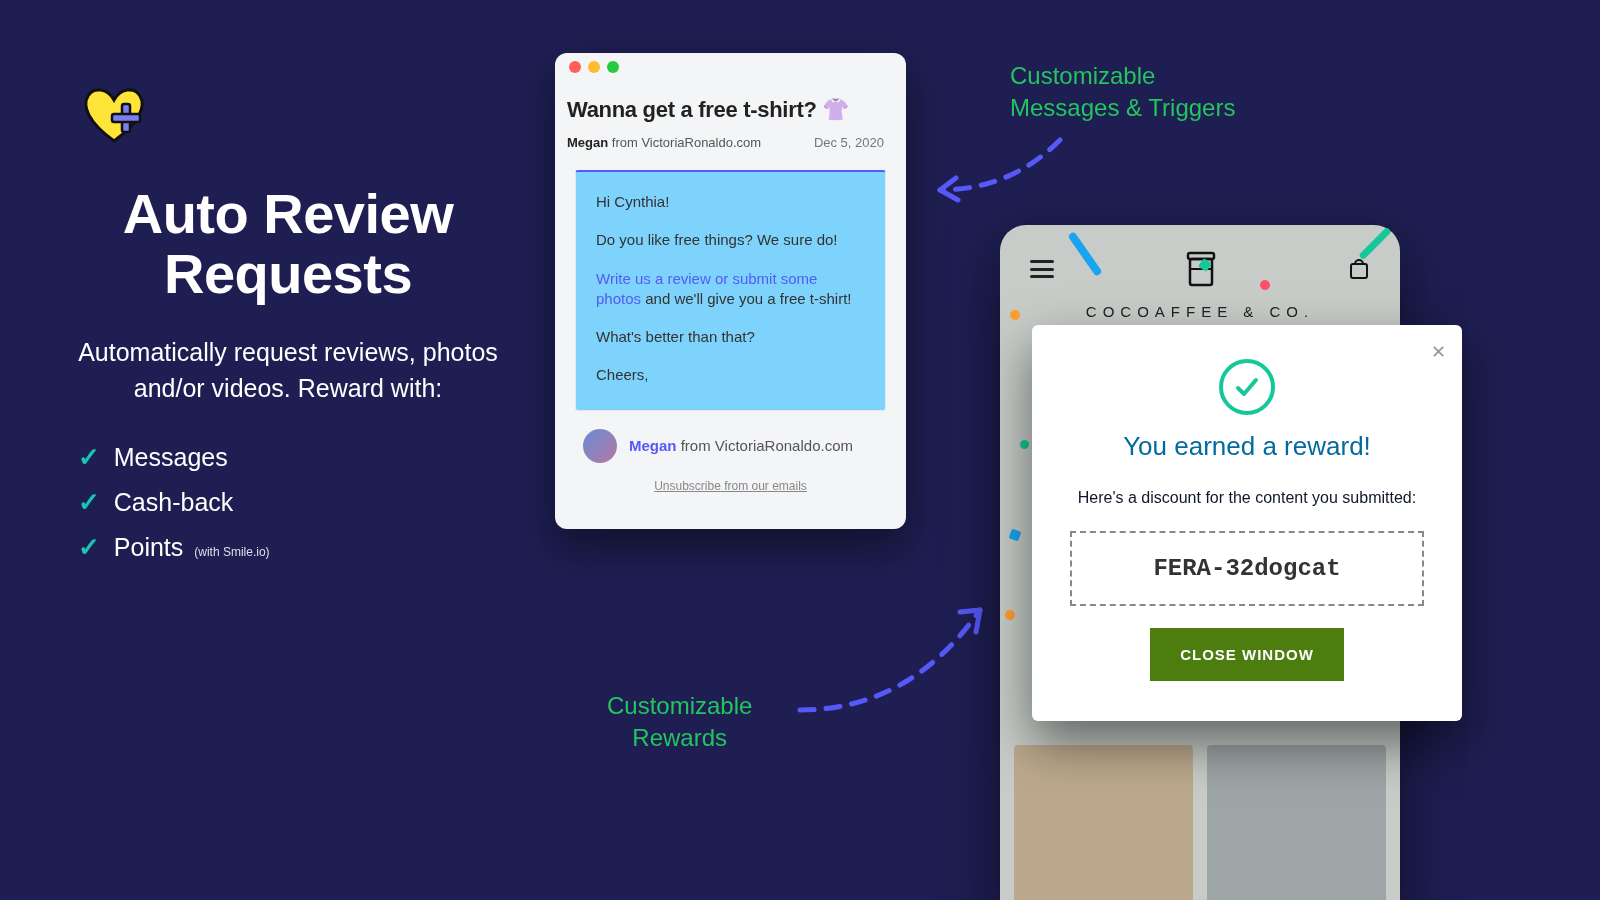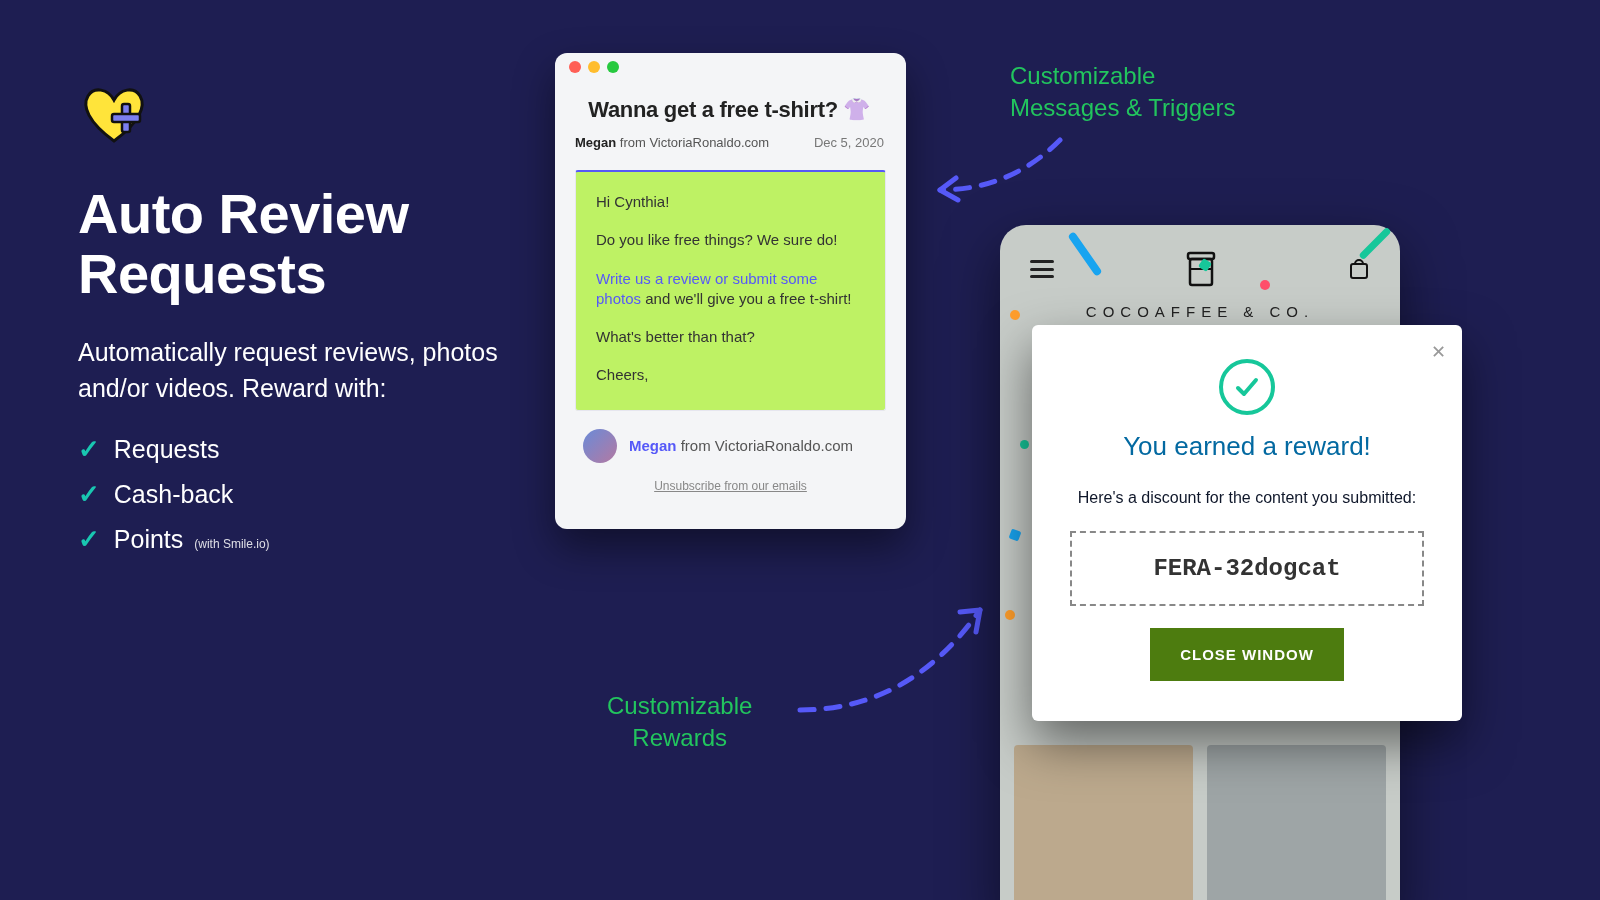--- a/index.html
+++ b/index.html
@@ -5,46 +5,46 @@
 * { box-sizing: border-box; margin: 0; padding: 0; }
 body {
   width: 1600px; height: 900px;
   background: #1e1e52;
   font-family: -apple-system, "Segoe UI", Helvetica, Arial, sans-serif;
   position: relative; overflow: hidden;
   color: #fff;
 }
 
 
-.left { position: absolute; left: 78px; top: 86px; width: 420px; }
+.left { position: absolute; left: 78px; top: 86px; width: 420px; text-align: center; }
 .logo { width: 74px; height: 62px; position: relative; margin-bottom: 36px; }
 .title { font-size: 56px; font-weight: 600; line-height: 1.07; margin-bottom: 30px; letter-spacing:-.5px;}
-.subtitle { font-size: 25px; line-height: 1.45; margin-bottom: 28px; font-weight:400;}
+.subtitle { font-size: 25px; line-height: 1.45; margin-bottom: 36px; font-weight:400;}
 .bullets { list-style: none; }
 .bullets li { display:flex; align-items:center; gap:14px; font-size:25px; margin-bottom:14px;}
 .bullets li .check { color:#19c7b1; font-size:26px; font-weight:700;}
 .bullets li .note { font-size:12px; opacity:.85; margin-left:4px;}
 
 
 .email-window {
   position:absolute; left:555px; top:53px; width:351px;
   background:#f4f5f7; border-radius:12px 12px 12px 12px;
   box-shadow:0 18px 40px rgba(0,0,0,.45);
   overflow:hidden;
 }
 .titlebar { height:28px; display:flex; align-items:center; gap:7px; padding-left:14px;}
 .dot{width:12px;height:12px;border-radius:50%;}
 .dot.red{background:#ff5f56;} .dot.yellow{background:#ffbd2e;} .dot.green{background:#27c93f;}
-.email-head { padding:16px 22px 16px 20px;text-align:center; }
+.email-head { padding:16px 22px 16px 12px; }
 .email-subject{font-size:22px;font-weight:700;color:#222; letter-spacing:-.3px;}
 .email-meta{display:flex;justify-content:space-between;color:#555;font-size:13px;margin-top:12px;}
 .email-meta .from b{color:#222;}
 .email-date{color:#777;}
 .email-body {
-  margin:4px 20px 8px 20px; background:#bef264; border:1px solid #e6e6ef; border-top:2px solid #5659f8;
+  margin:4px 20px 8px 20px; background:#7dd3fc; border:1px solid #e6e6ef; border-top:2px solid #5659f8;
   border-radius:3px; padding:20px 20px 24px 20px; color:#333; font-size:15px; line-height:1.35;
 }
 .email-body p{margin-bottom:18px;}
 .email-body a{color:#5659f8;text-decoration:none;}
 .sender-line{display:flex;align-items:center;gap:12px;padding:10px 22px 10px 28px;color:#555;font-size:15px;}
 .avatar{width:34px;height:34px;border-radius:50%;background:linear-gradient(135deg,#6a8bd8,#b479a2);}
 .sender-line .who b{color:#5659f8;}
 .unsub{display:block;text-align:center;color:#888;font-size:12px;text-decoration:underline;padding:6px 0 36px;}
 
 
@@ -100,21 +100,21 @@
         <rect x="-4" y="-14" width="8" height="28" rx="2" fill="#7b7ef0" stroke="#111" stroke-width="2.5"></rect>
         <rect x="-14" y="-4" width="28" height="8" rx="2" fill="#7b7ef0" stroke="#111" stroke-width="2.5"></rect>
       </g>
     </svg>
   </div>
   <h1 class="title">Auto Review Requests</h1>
   <p class="subtitle">Automatically request reviews, photos and/or videos. Reward with:</p>
   <ul class="bullets">
     <li>
       <span class="check">✓</span>
-      <span>Requests</span>
+      <span>Messages</span>
     </li>
     <li>
       <span class="check">✓</span>
       <span>Cash-back</span>
     </li>
     <li>
       <span class="check">✓</span>
       <span>
         <span>Points</span>
         <span class="note">(with Smile.io)</span>

